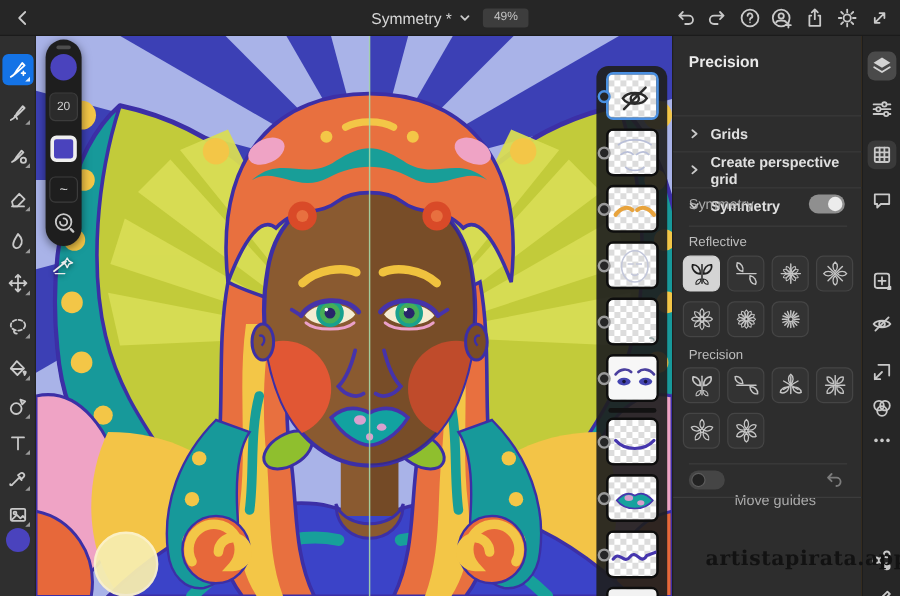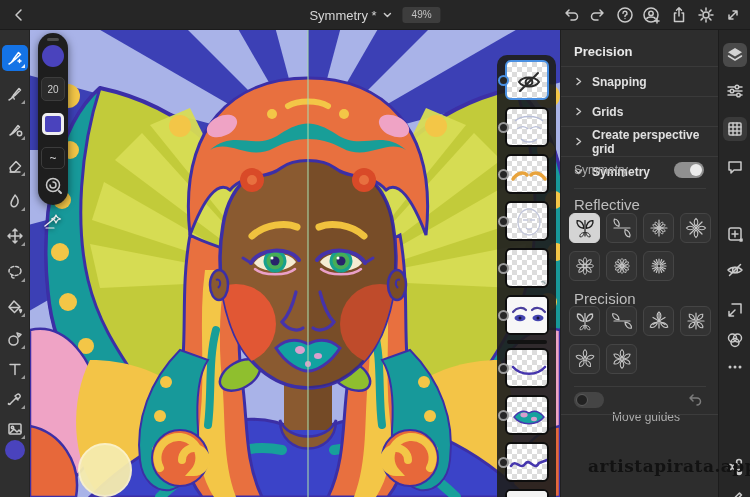--- a/index.html
+++ b/index.html
@@ -49,21 +49,21 @@
   .lbadge.sel { border-color:#4a90e2; box-shadow:0 0 0 2px #26262. , 0 0 0 2px rgba(74,144,226,.45); }
   .ldivider { position:absolute; left:10px; width:40px; height:4px; border-radius:2px; background:#121212; }
 
   
   .rpanel { position:absolute; left:560px; top:30px; width:158px; height:467px; background:#2d2d2d; border-left:1px solid #1f1f1f; z-index:10; }
   .rp-title { position:absolute; left:13px; top:14px; color:#e9e9e9; font-size:13px; font-weight:bold; }
   .rp-row { position:absolute; left:0; width:158px; height:30px; display:flex; align-items:center; gap:9px; padding:0 13px; border-top:1px solid #3a3a3a; }
   .rp-row .lab { color:#e0e0e0; font-size:12px; font-weight:bold; }
   .chev { width:9px; height:9px; flex:0 0 auto; }
   .rp-sub { position:absolute; left:13px; color:#ababab; font-size:12px; }
-  .rp-grouplab { position:absolute; left:13px; color:#bdbdbd; font-size:15px; }
+  .rp-grouplab { position:absolute; left:13px; color:#bdbdbd; font-size:11px; }
   .toggle { position:absolute; width:30px; height:16px; border-radius:8px; }
   .toggle .knob { position:absolute; top:2px; width:12px; height:12px; border-radius:50%; }
   .toggle.on { background:#8f8f8f; } .toggle.on .knob { right:2px; background:#ececec; }
   .toggle.off { background:#454545; } .toggle.off .knob { left:2px; background:#222222; border:1px solid #5c5c5c; }
   .rp-div { position:absolute; left:13px; width:132px; height:1px; background:#3c3c3c; }
   .rp-div-full { position:absolute; left:0; width:158px; height:1px; background:#3c3c3c; }
   .rbtn { position:absolute; width:31px; height:30px; border-radius:6px; background:#333333; border:1px solid #454545; color:#c5c5c5; display:flex; align-items:center; justify-content:center; }
   .rbtn.sel { background:#d4d4d4; border-color:#d4d4d4; color:#1f1f1f; }
   .rbtn svg { fill:none; stroke:currentColor; stroke-width:1.2; stroke-linecap:round; }
   .reset-icon { position:absolute; right:14px; }
@@ -520,26 +520,20 @@
     <div class="lbadge" style="top:255px"></div>
     <div class="lbadge" style="top:308px"></div>
     <div class="lbadge" style="top:355px"></div>
     <div class="lbadge" style="top:402px"></div>
 
   </div>
 
   <div class="rpanel">
     <div class="rp-title">Precision</div>
 
-    <div class="rp-row" style="top:36px">
-      <svg class="lin chev" viewBox="0 0 9 9">
-          <path d="M3,1.5 L6.5,4.5 L3,7.5"></path>
-        </svg>
-      <span class="lab">Snapping</span>
-    </div>
     <div class="rp-row" style="top:66px">
       <svg class="lin chev" viewBox="0 0 9 9">
           <path d="M3,1.5 L6.5,4.5 L3,7.5"></path>
         </svg>
       <span class="lab">Grids</span>
     </div>
     <div class="rp-row" style="top:96px">
       <svg class="lin chev" viewBox="0 0 9 9">
           <path d="M3,1.5 L6.5,4.5 L3,7.5"></path>
         </svg>

